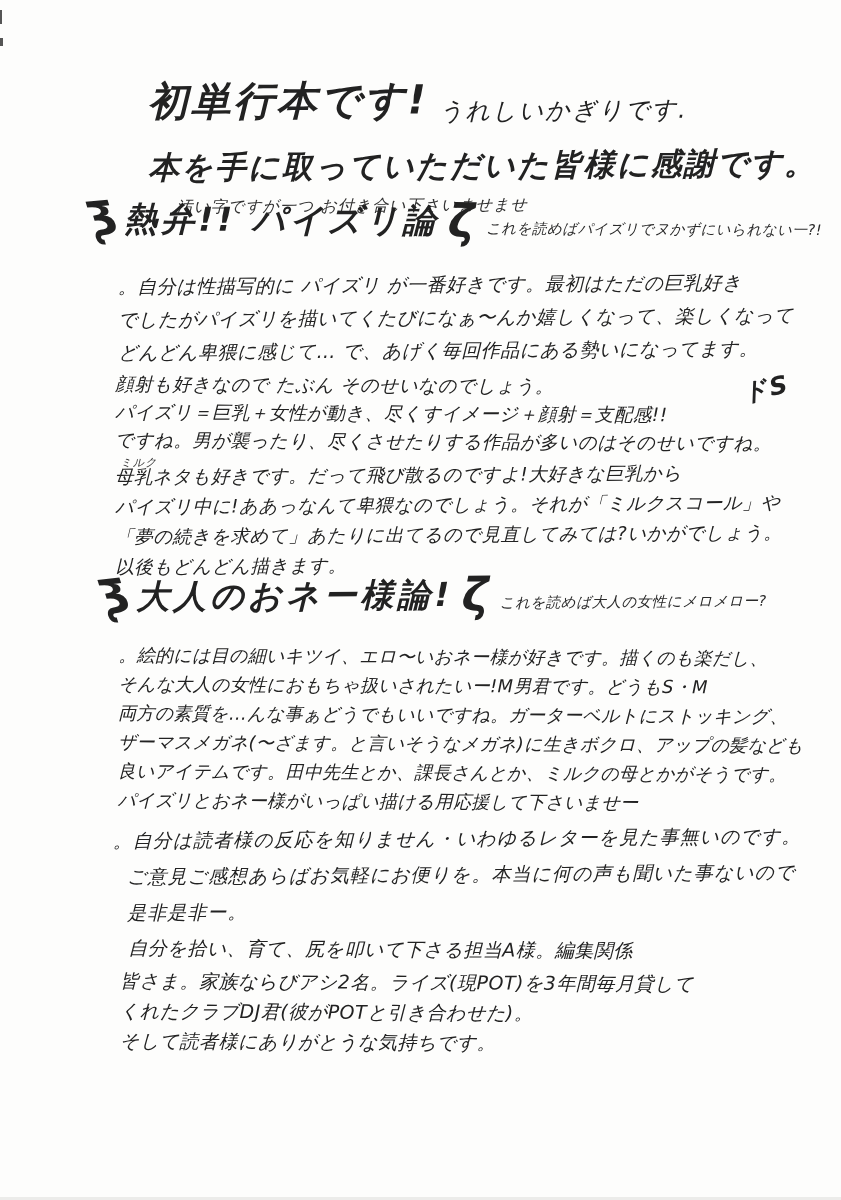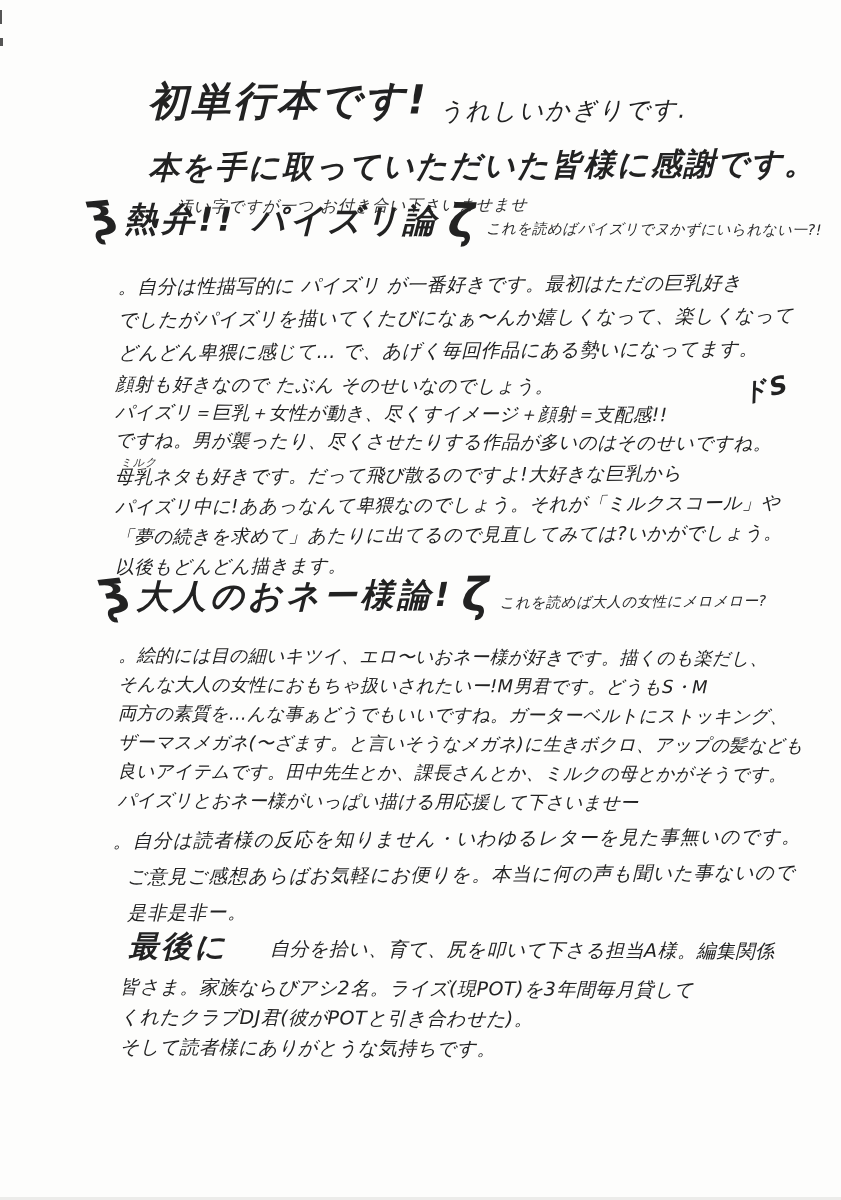--- a/index.html
+++ b/index.html
@@ -122,21 +122,20 @@
   </div>
 
   <div class="abs para p-body5 hand tilt-a" style="left:113px;top:820px;">
     <div class="line">。自分は読者様の反応を知りません・いわゆるレターを見た事無いのです。</div>
     <div class="line" style="margin-left:14px;">ご意見ご感想あらばお気軽にお便りを。本当に何の声も聞いた事ないので</div>
     <div class="line" style="margin-left:14px;">是非是非ー。</div>
   </div>
 
   <div class="abs tilt-b" style="left:128px;top:928px;">
     <div class="closing-row">
-      <span class="hand closing-title">最後に</span>
       <span class="hand closing-first">自分を拾い、育て、尻を叩いて下さる担当A様。編集関係</span>
     </div>
     <div class="para p-body6 hand" style="margin-top:4px;margin-left:-8px;">
       <div class="line">皆さま。家族ならびアシ2名。ライズ(現POT)を3年間毎月貸して</div>
       <div class="line">くれたクラブDJ君(彼がPOTと引き合わせた)。</div>
       <div class="line">そして読者様にありがとうな気持ちです。</div>
     </div>
   </div>
 
   <div class="edge-bottom"></div>

